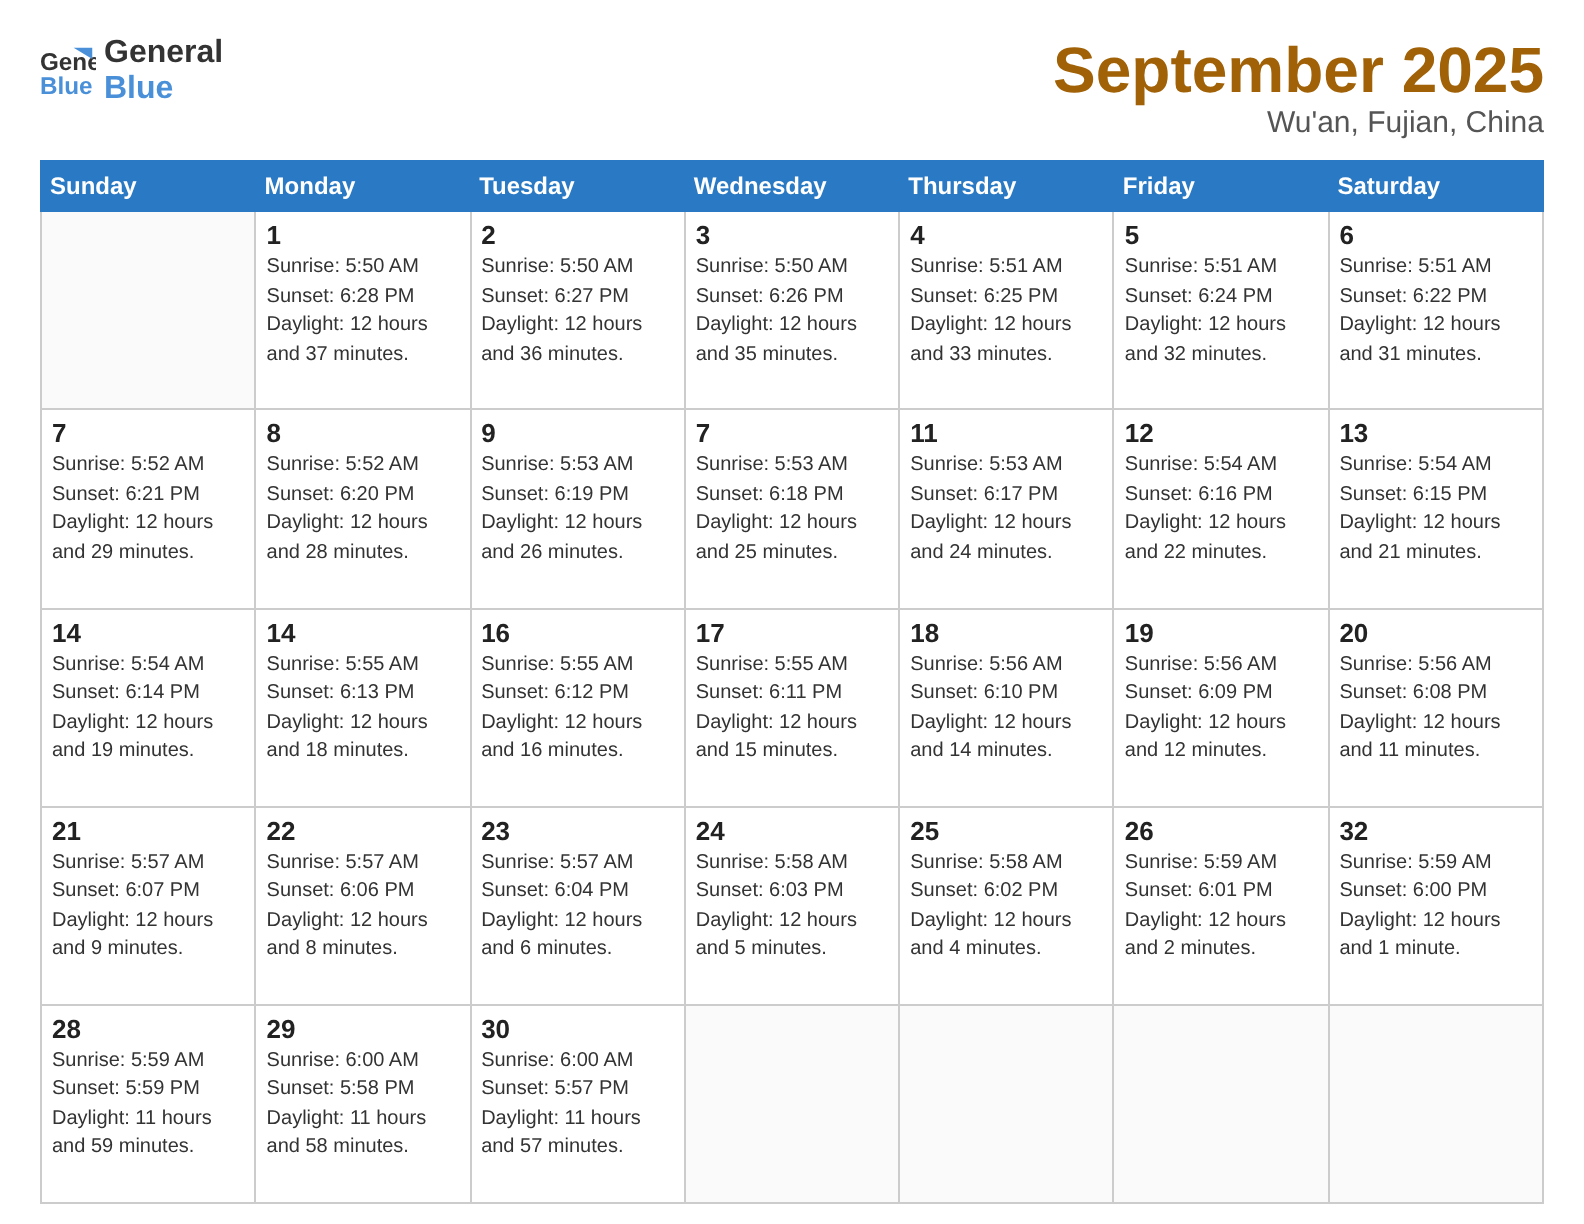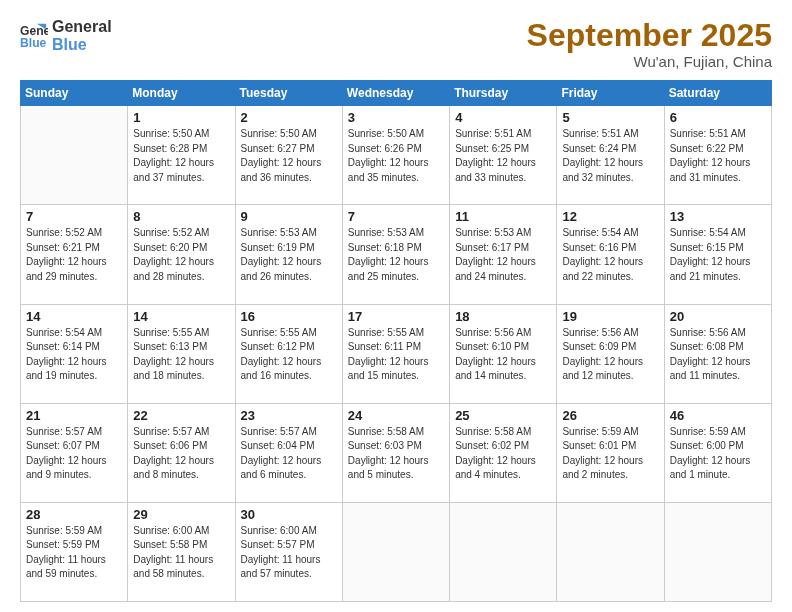--- a/index.html
+++ b/index.html
@@ -305,21 +305,21 @@
 and 4 minutes.</div>
           </td>
           <td>
             <span class="day-num">26</span>
             <div class="day-info" style="white-space: pre-line;">Sunrise: 5:59 AM
 Sunset: 6:01 PM
 Daylight: 12 hours
 and 2 minutes.</div>
           </td>
           <td>
-            <span class="day-num">46</span>
+            <span class="day-num">32</span>
             <div class="day-info" style="white-space: pre-line;">Sunrise: 5:59 AM
 Sunset: 6:00 PM
 Daylight: 12 hours
 and 1 minute.</div>
           </td>
         </tr>
         <tr>
           <td>
             <span class="day-num">28</span>
             <div class="day-info" style="white-space: pre-line;">Sunrise: 5:59 AM

